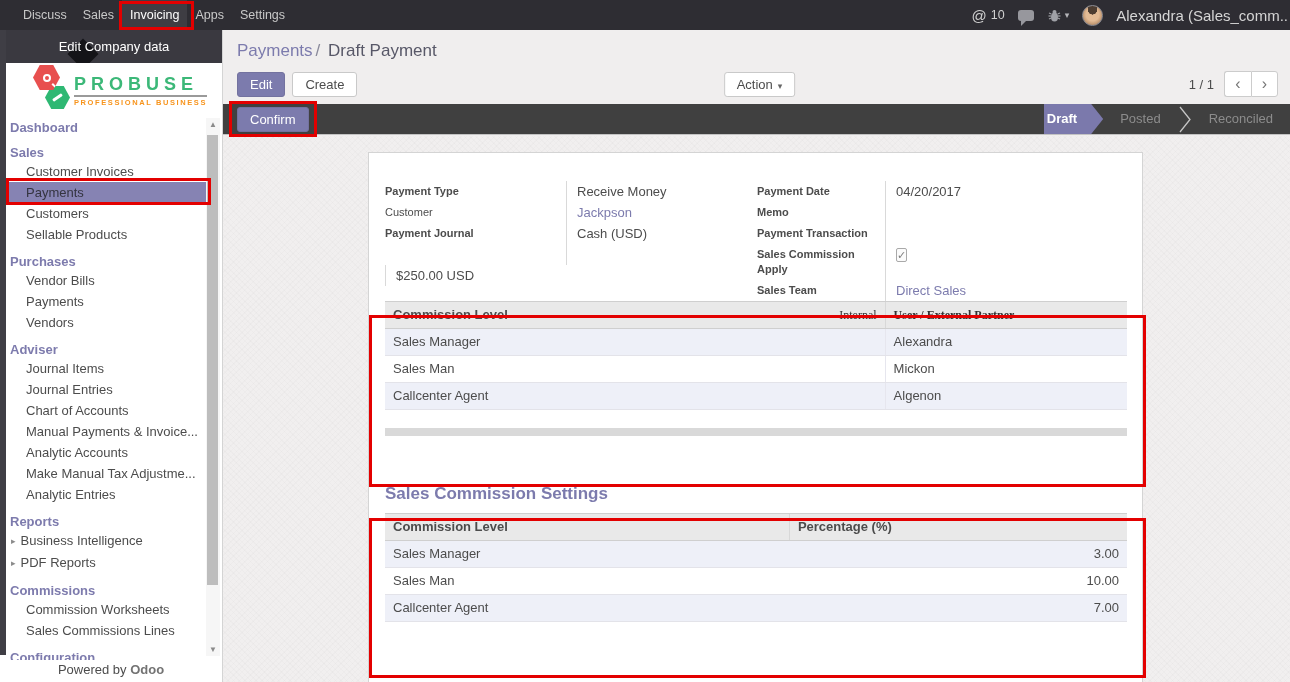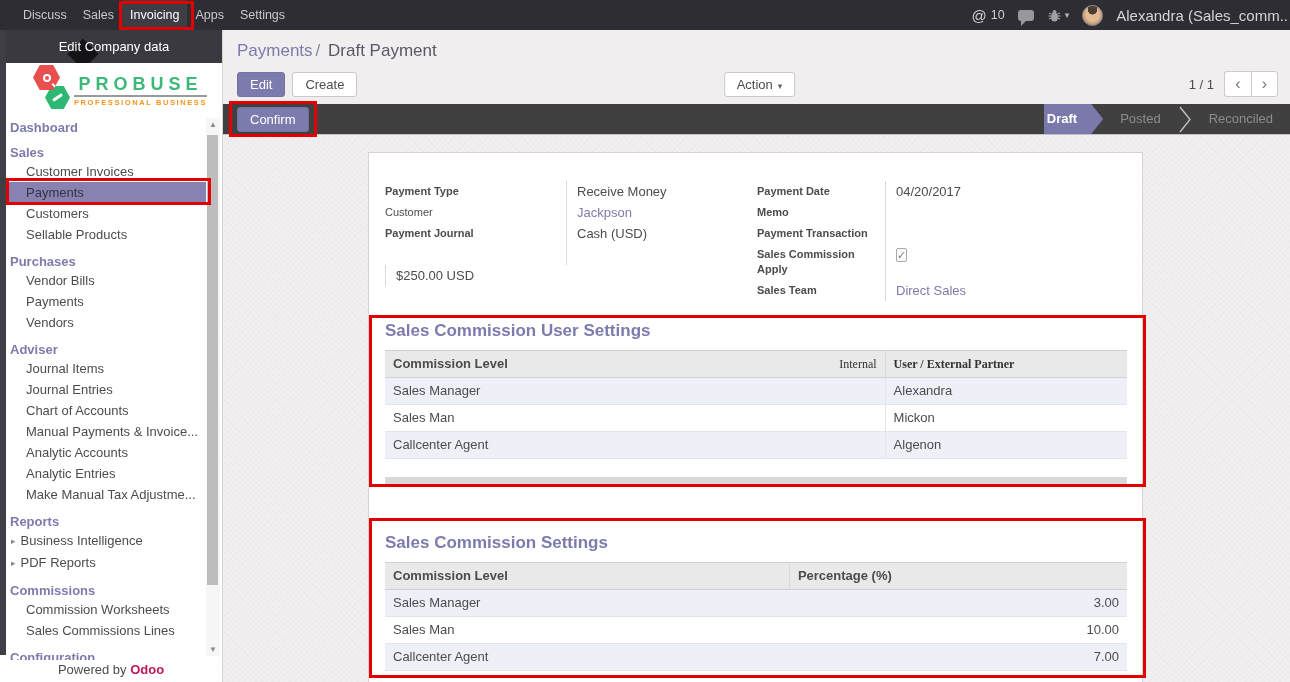--- a/index.html
+++ b/index.html
@@ -23,21 +23,21 @@
                         radial-gradient(circle at 50% 45%, #e3bb95 0 45%, #c79d77 65%, #6f574a 100%); }
   .username { color:#d5d5d5; font-size:15px; }
 
   
   #sidebar { position:absolute; top:30px; left:0; width:223px; bottom:0; background:#fff; border-right:1px solid #d4d4d4; z-index:2; }
   #sidebar .edge { position:absolute; left:0; top:0; width:6px; height:625px; background:#3f3e45; }
   .company-banner { height:33px; margin-left:6px; background:#3a3940; color:#fff; font-size:13px;
                     display:flex; align-items:center; justify-content:center; position:relative; overflow:hidden; }
   .banner-diamond { position:absolute; left:66px; top:13px; width:22px; height:22px; background:#141418; transform:rotate(45deg); }
   .banner-text { position:relative; z-index:1; }
-  .logo { height:55px; position:relative; display:flex; align-items:center; padding-left:74px;text-align:center; }
+  .logo { height:55px; position:relative; display:flex; align-items:center; padding-left:74px; }
   .hex { clip-path:polygon(25% 4%,75% 4%,100% 50%,75% 96%,25% 96%,0 50%); position:absolute; display:flex; align-items:center; justify-content:center; }
   .hex.red { width:27px; height:27px; background:#e8504f; left:33px; top:1px; z-index:2; }
   .hex.green { width:25px; height:25px; background:#2eb873; left:45px; top:22px; z-index:1; }
   .mag { width:8px; height:8px; border:2px solid #fff; border-radius:50%; position:relative; }
   .mag::after { content:''; position:absolute; width:2px; height:5px; background:#fff; transform:rotate(-45deg); left:8px; top:7px; }
   .tool { width:11px; height:3px; background:#fff; transform:rotate(-35deg); border-radius:1px; }
   .logo-text { line-height:1; }
   .logo-title { color:#3cb878; font-weight:bold; font-size:18px; letter-spacing:5px; border-bottom:2px solid #9a9a9a; padding-bottom:2px; }
   .logo-sub { color:#f7941d; font-size:7.5px; font-weight:bold; letter-spacing:1.6px; margin-top:2px; }
   .side-menu { font-size:13px; padding-top:1px; }
@@ -45,21 +45,21 @@
   .side-menu .side-header:first-child { margin-top:0; }
   .side-item { color:#4c4c4c; line-height:21px; padding-left:26px; cursor:pointer; }
   .side-item.active { background:#8683b3; color:#343440; margin:0 13px 0 6px; padding-left:20px; }
   .side-item.has-caret { padding-left:11px; }
   .tri { color:#8a8a8a; font-size:9px; margin-right:5px; vertical-align:1px; }
   .side-scroll { position:absolute; top:88px; right:2px; width:14px; bottom:26px; background:#f6f6f6; }
   .scroll-arrow { position:absolute; left:0; width:14px; text-align:center; font-size:8px; color:#8a8a8a; cursor:pointer; }
   .scroll-arrow.up { top:2px; } .scroll-arrow.down { bottom:2px; }
   .scroll-thumb { position:absolute; top:17px; left:1px; width:11px; height:450px; background:#bdbdbd; cursor:grab; }
   .powered { position:absolute; bottom:0; left:0; right:0; height:22px; background:#fff; text-align:center; font-size:13px; color:#4c4c4c; line-height:20px; }
-  .powered b { color:#be185d; }
+  .powered b { color:#737373; }
 
   
   #main { position:absolute; top:30px; left:223px; right:0; bottom:0; background:#f0eeee; }
   .control-panel { height:74px; padding:11px 8px 0 14px; position:relative; }
   .breadcrumb { font-size:17px; color:#7c7bad; margin-bottom:10px; }
   .breadcrumb .sep { color:#8a8a9a; padding:0 3px; }
   .breadcrumb .current { color:#585868; }
   .cp-row { display:flex; align-items:center; position:relative; height:26px; }
   .btn { font-size:13px; border-radius:3px; padding:4px 12px; border:1px solid #c9c9c9; background:#fff; color:#4c4c4c; cursor:pointer; font-family:inherit; }
   .btn.primary { background:#7c7bad; border-color:#73729f; color:#fff; }
@@ -186,22 +186,22 @@
       <div class="side-header">Purchases</div>
       <div class="side-item">Vendor Bills</div>
       <div class="side-item">Payments</div>
       <div class="side-item">Vendors</div>
       <div class="side-header">Adviser</div>
       <div class="side-item">Journal Items</div>
       <div class="side-item">Journal Entries</div>
       <div class="side-item">Chart of Accounts</div>
       <div class="side-item">Manual Payments &amp; Invoice...</div>
       <div class="side-item">Analytic Accounts</div>
+      <div class="side-item">Make Manual Tax Adjustme...</div>
       <div class="side-item">Analytic Entries</div>
-      <div class="side-item">Make Manual Tax Adjustme...</div>
       <div class="side-header">Reports</div>
       <div class="side-item has-caret"><span class="tri">▸</span><span>Business Intelligence</span></div>
       <div class="side-item has-caret"><span class="tri">▸</span><span>PDF Reports</span></div>
       <div class="side-header">Commissions</div>
       <div class="side-item">Commission Worksheets</div>
       <div class="side-item">Sales Commissions Lines</div>
       <div class="side-header">Configuration</div>
     </nav>
     <div class="side-scroll">
       <div class="scroll-arrow up">▲</div>
@@ -270,21 +270,20 @@
             <div class="flabel bold">Payment Transaction</div>
             <div class="fvalue"></div>
             <div class="flabel bold">Sales Commission Apply</div>
             <div class="fvalue"><span class="cb">✓</span></div>
             <div class="flabel bold">Sales Team</div>
             <div class="fvalue"><span class="link">Direct Sales</span></div>
           </div>
         </div>
 
         <section>
-          <div class="section-title">Sales Commission User Settings</div>
           <table class="ctable">
             <colgroup>
                 <col style="width:67.4%">
                 <col style="width:32.6%">
               </colgroup>
             <thead>
               <tr>
                 <th>
                   <span class="th-flex">
                       <span>Commission Level</span>

